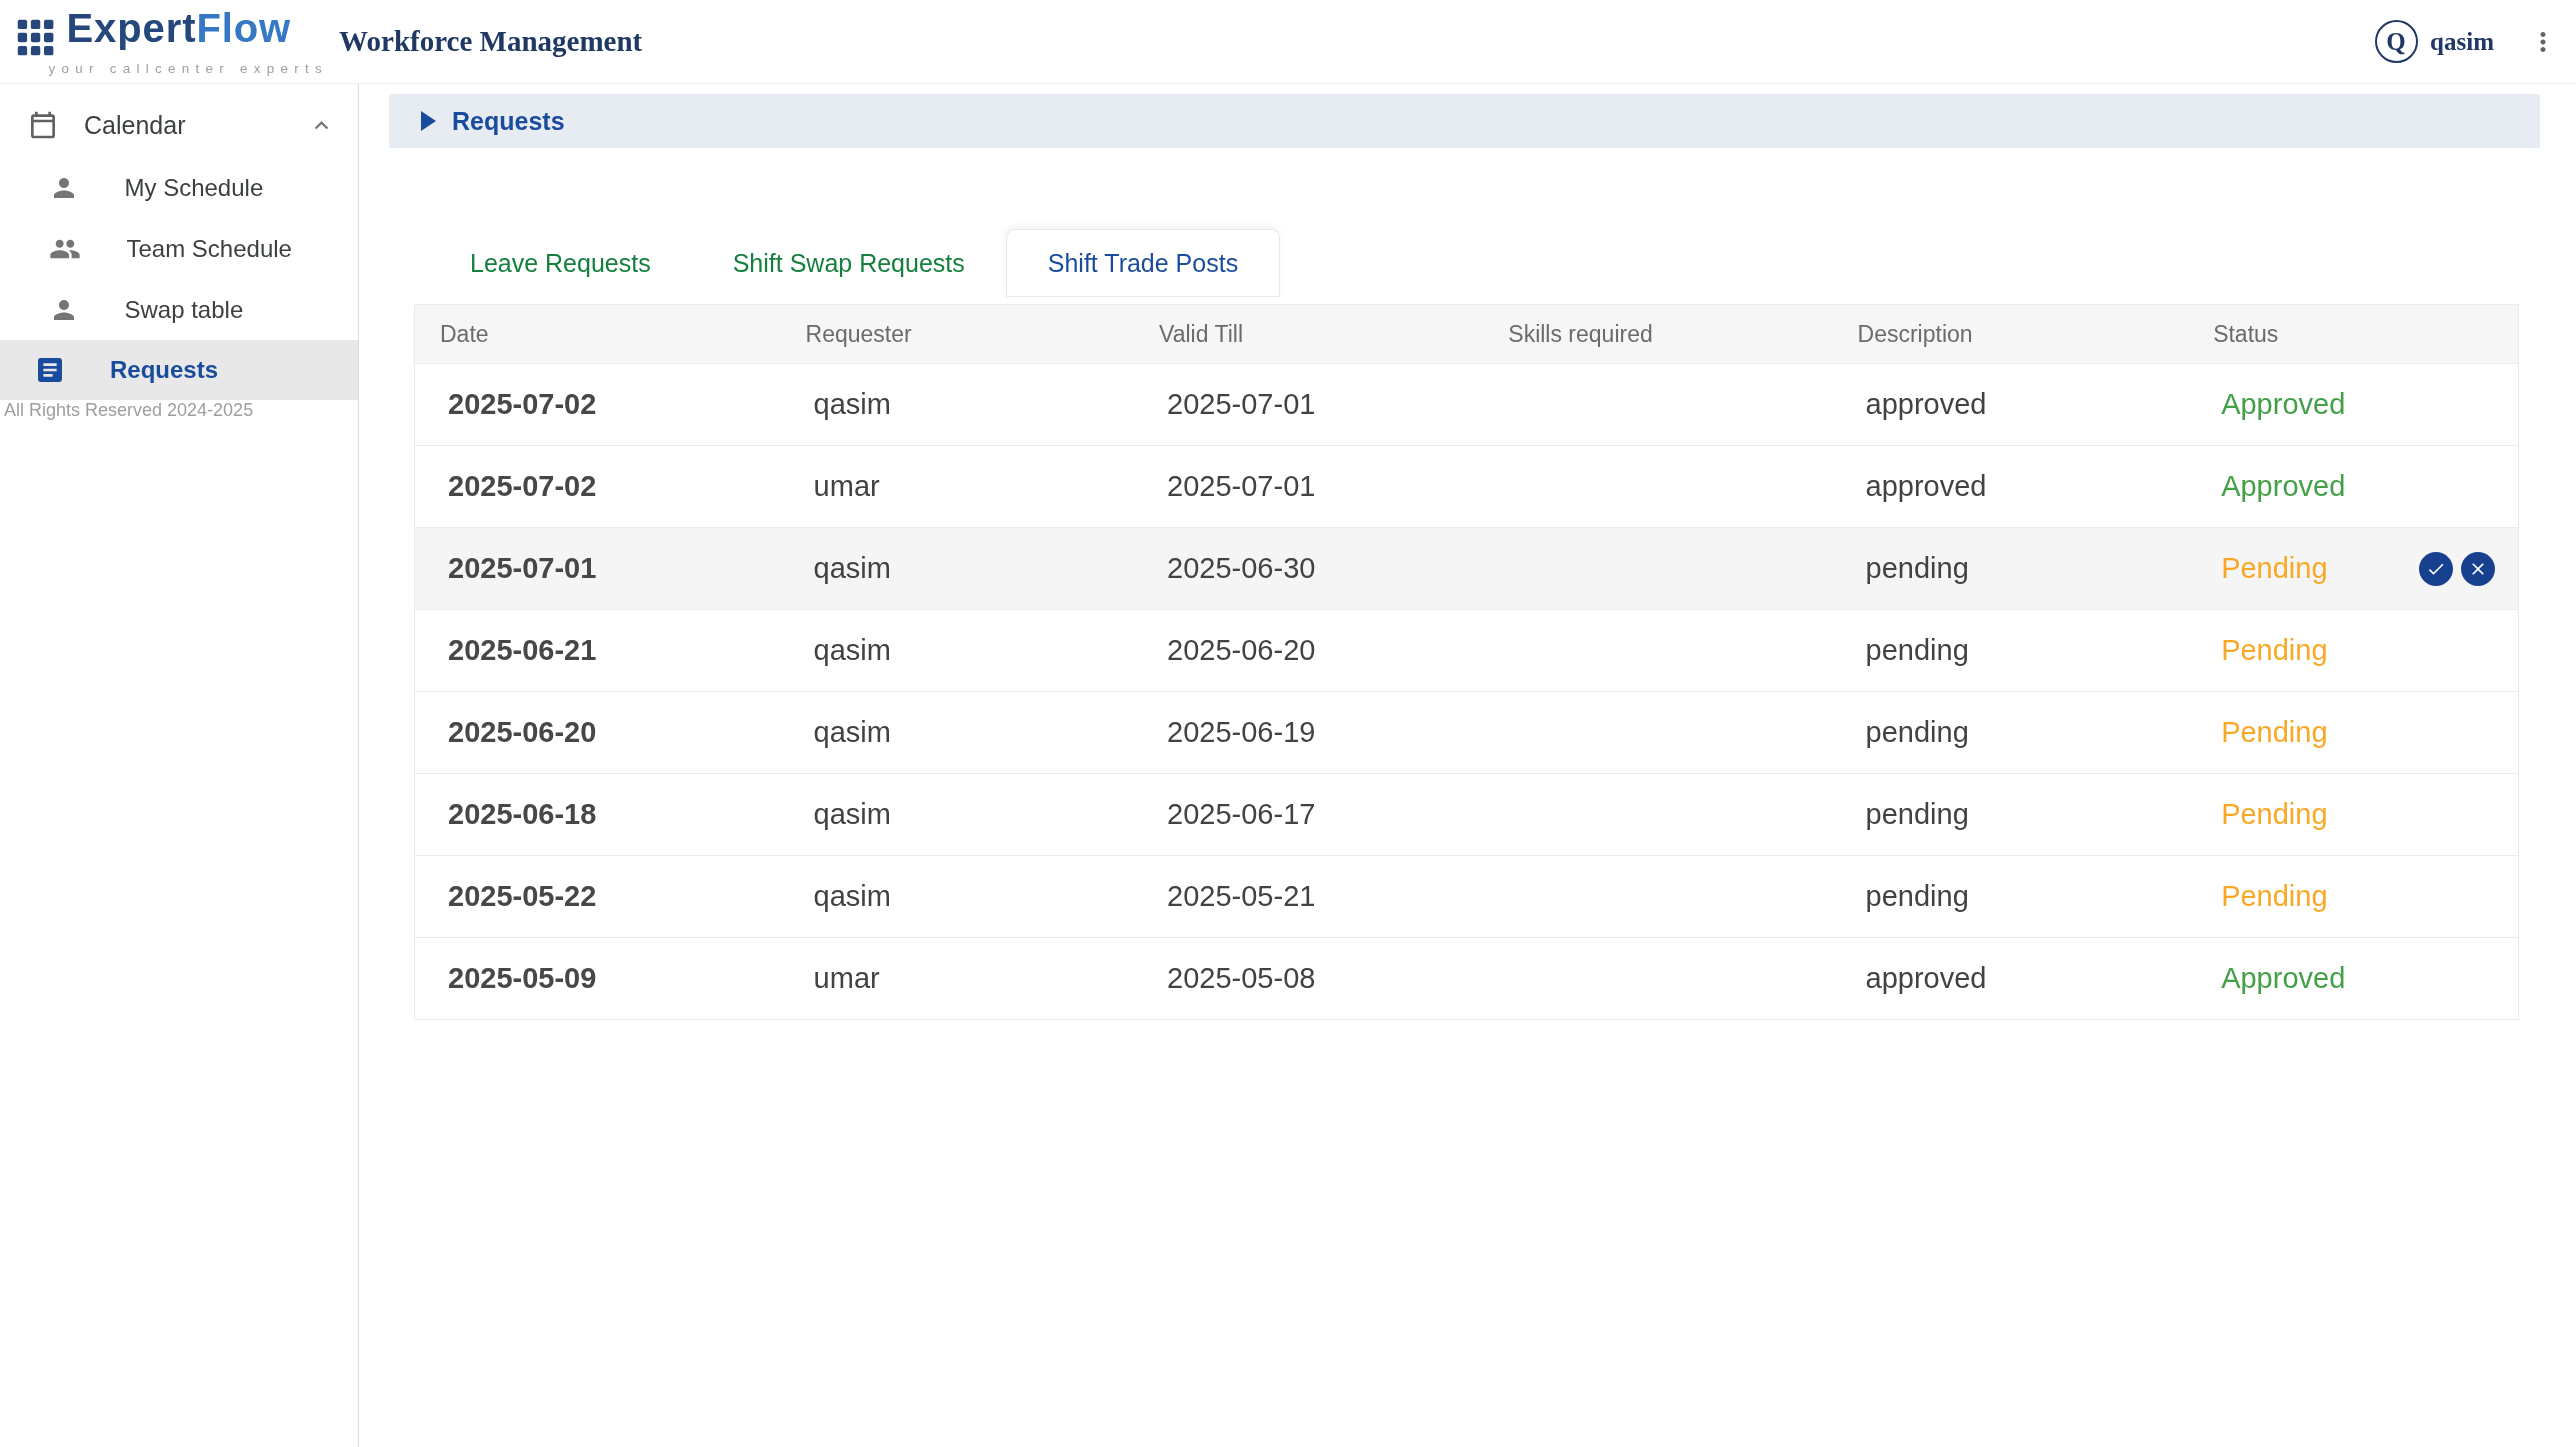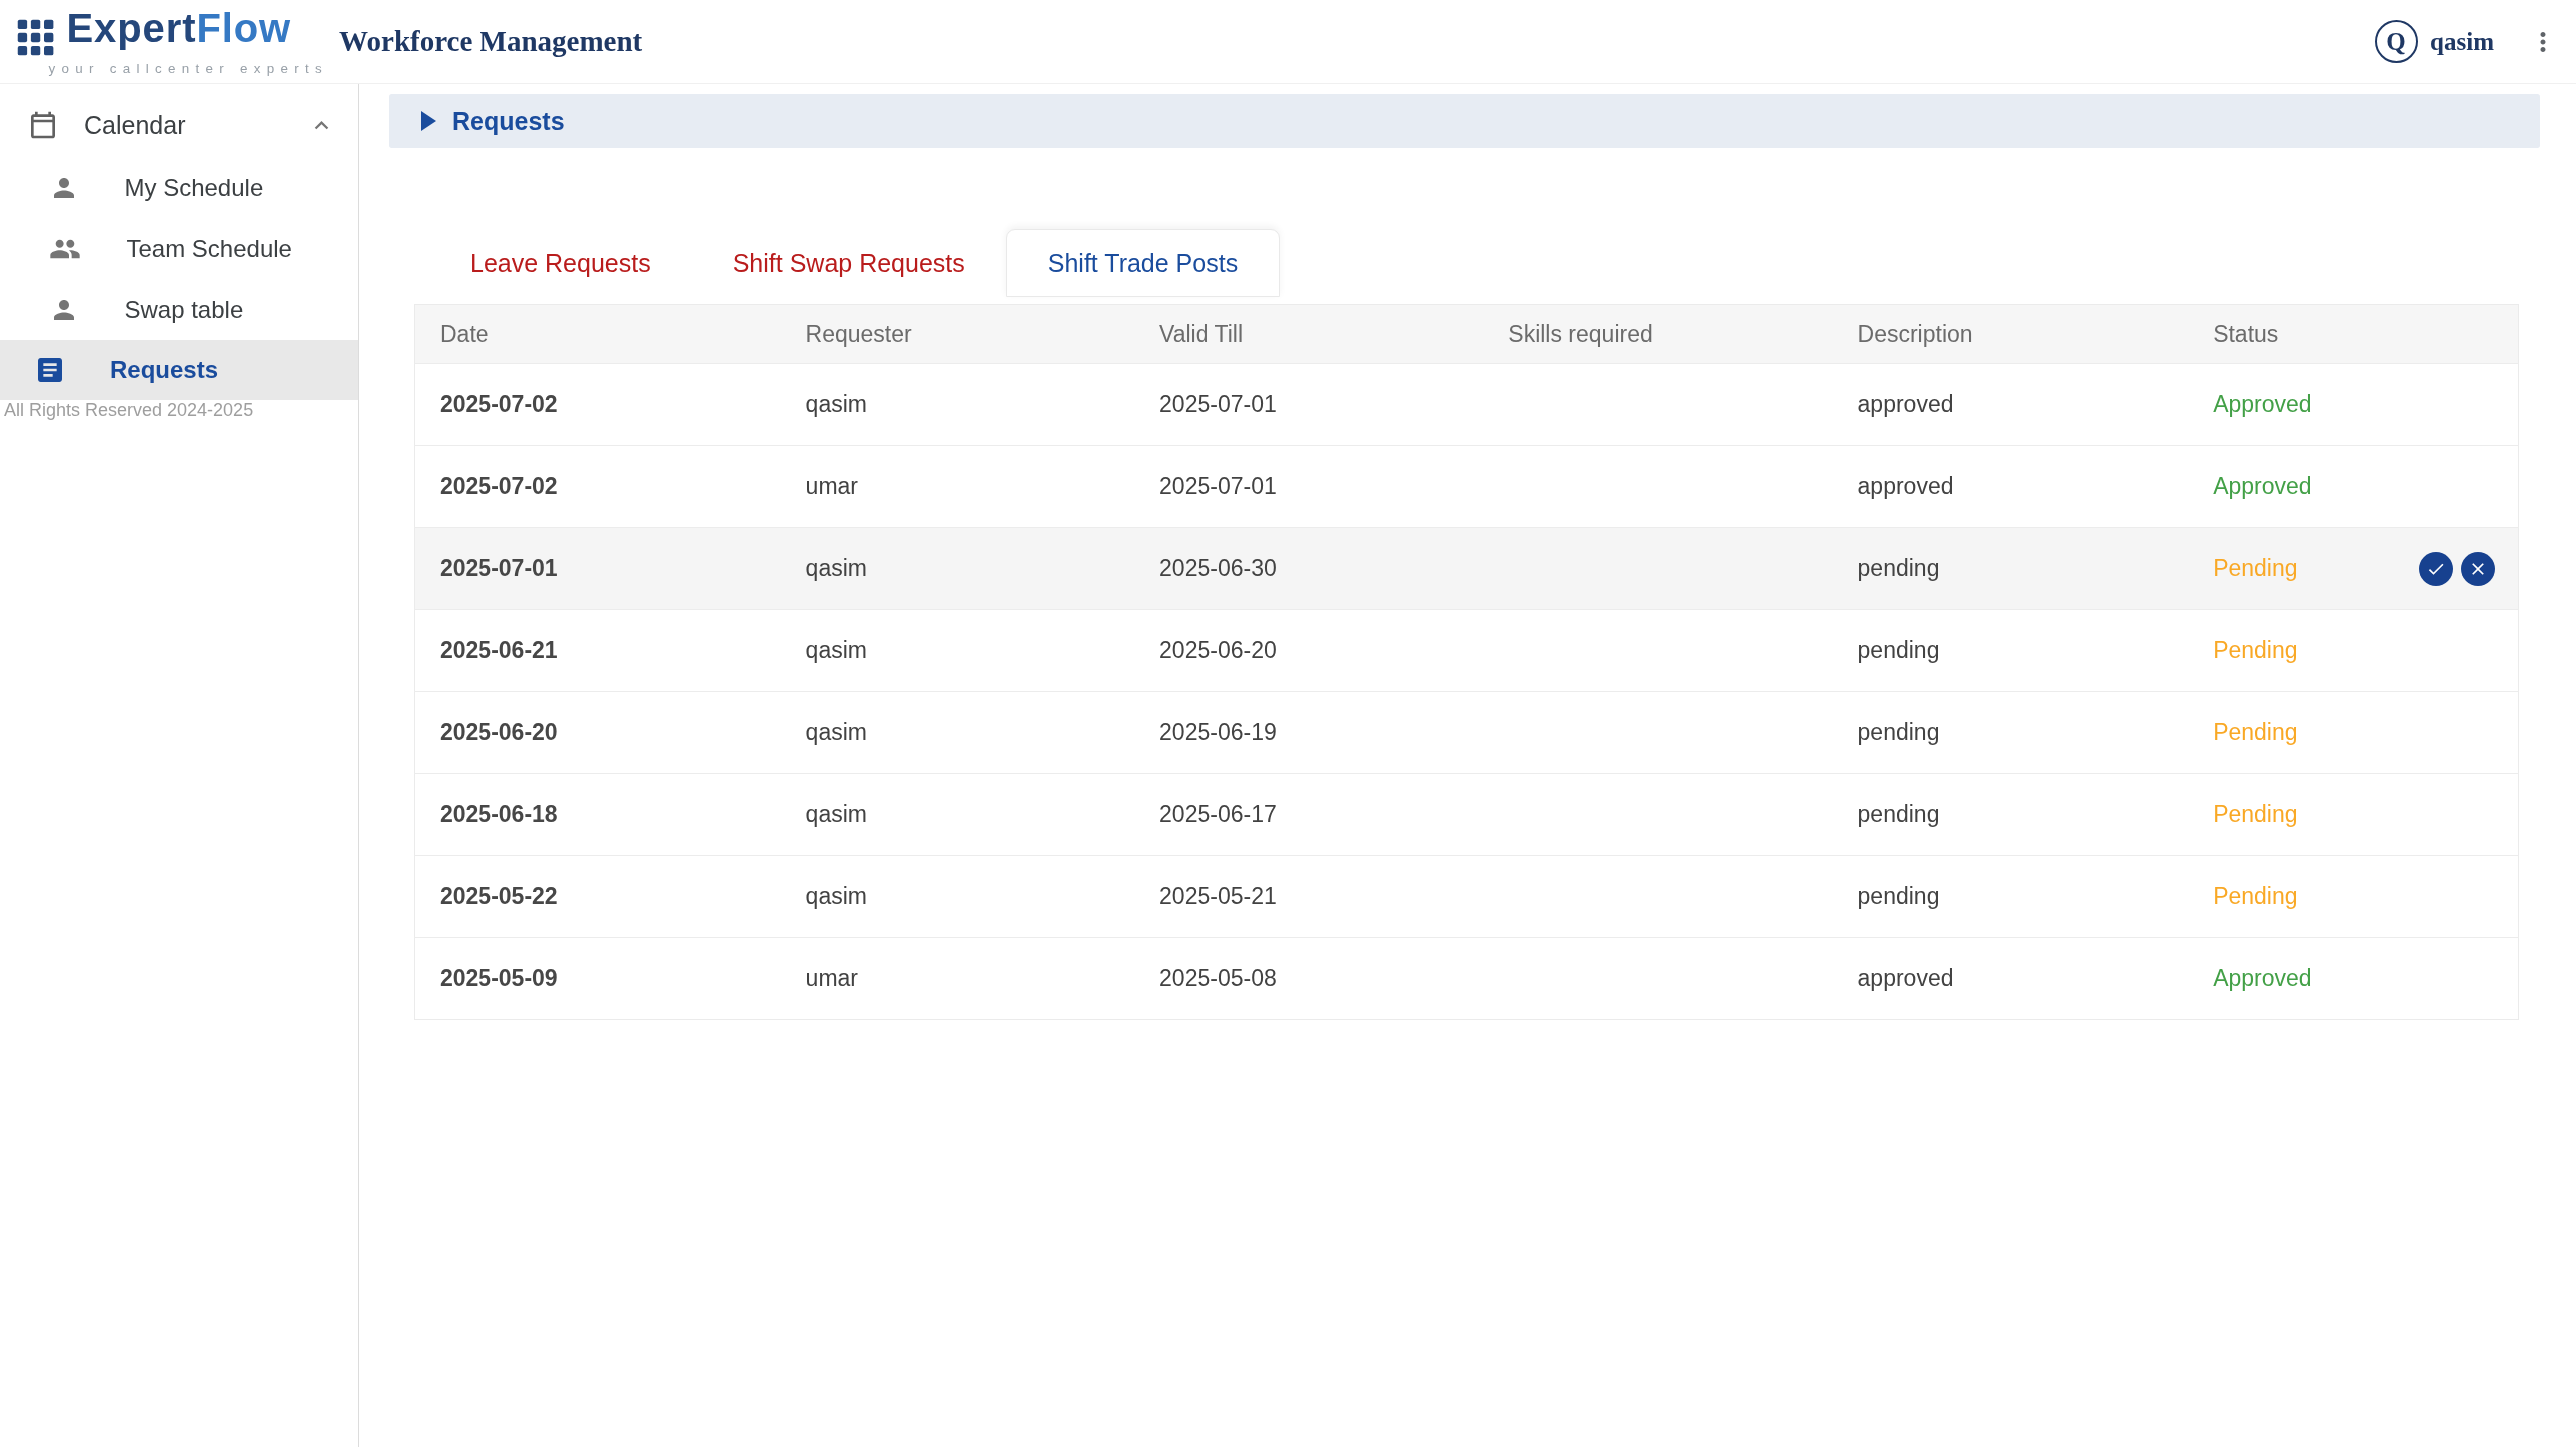--- a/index.html
+++ b/index.html
@@ -65,39 +65,39 @@
   }
   .banner .play {
     width:0; height:0; border-top:10px solid transparent;
     border-bottom:10px solid transparent; border-left:15px solid #1a4c9d;
   }
   .banner .label { margin-left:16px; font-size:25px; font-weight:600; color:#1a4c9d; }
 
   .tabs { display:flex; align-items:flex-end; margin:81px 0 0 70px; }
   .tab {
     height:68px; padding:0 41px; display:flex; align-items:center;
-    font-family:"Liberation Sans", sans-serif; font-size:25px; color:#b91c1c;
+    font-family:"Liberation Sans", sans-serif; font-size:25px; color:#15803d;
     background:transparent; border:none; cursor:pointer; white-space:nowrap;
   }
   .tab.active {
     color:#1a4c9d; font-weight:400; background:#fff;
     border:0.9px solid #e9e9e9; border-radius:9px 9px 0 0;
     box-shadow:0 -2.7px 7.2px rgba(0,0,0,0.05);
   }
 
   table {
     margin:7.2px 57px 0 55px; width:calc(100% - 112px);
     border-collapse:collapse; table-layout:fixed; border:0.9px solid #ebebeb;
   }
   thead th {
     height:59px; background:#f6f6f6; font-weight:400; font-size:23px;
     color:#6b6b6b; text-align:left; padding-left:25px; white-space:nowrap;
   }
   tbody td {
-    height:82px; font-size:23px; color:#424242; padding-left:25px;
+    height:82px; font-size:29px; color:#424242; padding-left:33px;
     border-top:0.9px solid #ececec; white-space:nowrap; overflow:hidden;
   }
   td.cell-date { font-weight:bold; color:#474747; }
   tr.row-highlight { background:#f5f5f5; }
   td.cell-status { position:relative; }
   .row-actions {
     position:absolute; right:23px; top:50%; transform:translateY(-50%);
     display:flex; gap:8px;
   }
   .act-btn {

